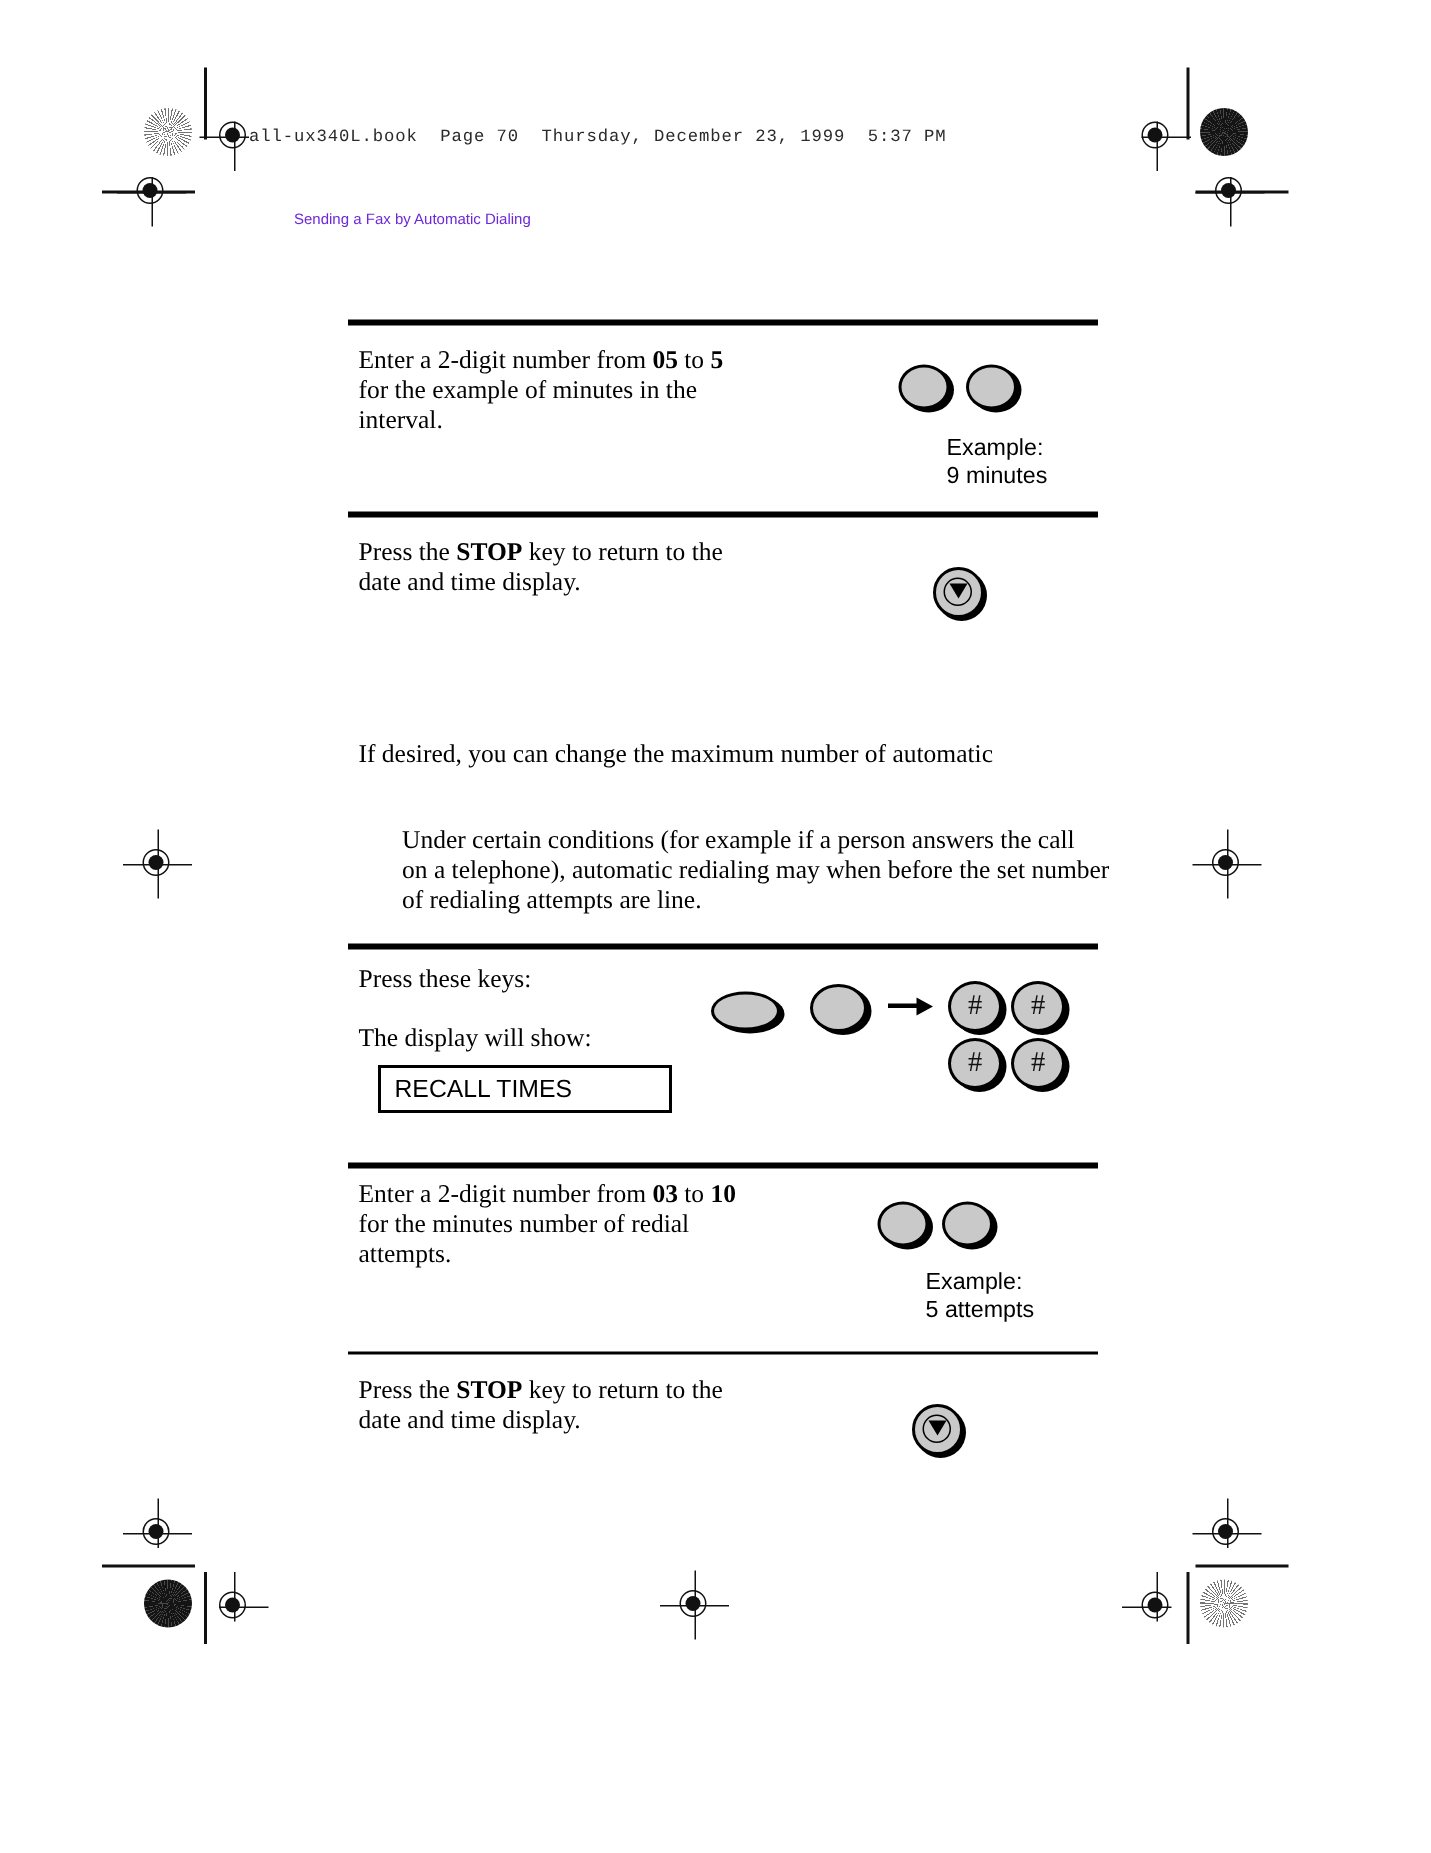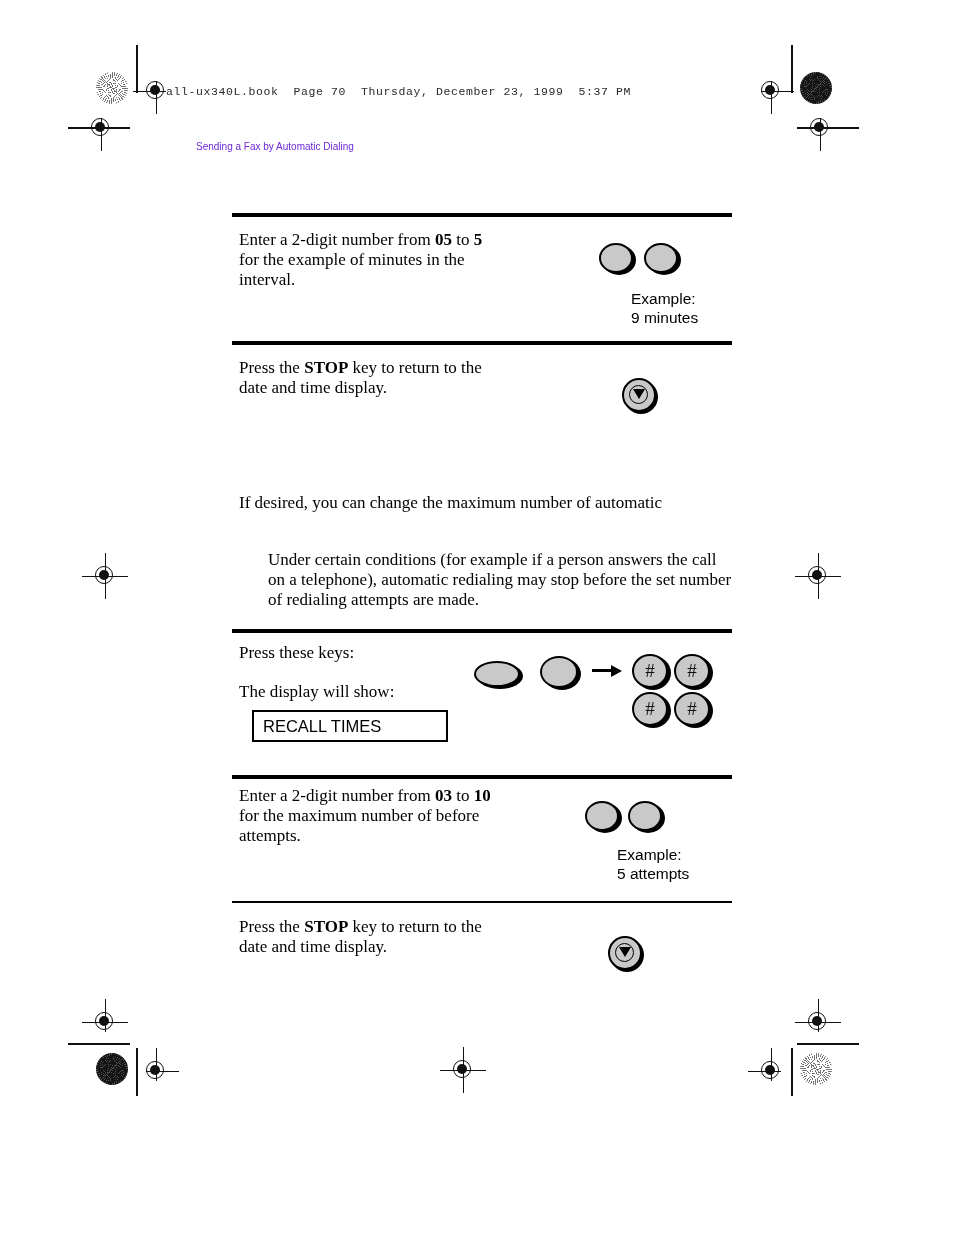--- a/index.html
+++ b/index.html
@@ -329,22 +329,22 @@
     <div class="tri"></div>
   </div>
 </div>
 
 <div class="body-text" style="left:239px; top:493px; width:490px;">
   <span>If desired, you can change the maximum number of automatic</span><br>
 </div>
 
 <div class="body-text" style="left:268px; top:550px; width:480px;">
   <span>Under certain conditions (for example if a person answers the call</span><br>
-  <span>on a telephone), automatic redialing may stop before the set number</span><br>
-  <span>of redialing attempts are made.</span>
+  <span>on a telephone), automatic redialing may when before the set number</span><br>
+  <span>of redialing attempts are line.</span>
 </div>
 
 <div class="rule" style="top:629px;"></div>
 
 <div class="body-text" style="left:239px; top:643px;">Press these keys:</div>
 
 <div class="body-text" style="left:239px; top:682px;">The display will show:</div>
 
 <div class="lcd" style="left:252px; top:710px; width:196px; height:32px;">
   <span>RECALL TIMES</span>
@@ -365,21 +365,21 @@
   <span class="key-hash">#</span>
 </div>
 <div class="key" style="left:674px; top:692px; width:36px; height:34px;">
   <span class="key-hash">#</span>
 </div>
 
 <div class="rule" style="top:775px;"></div>
 
 <div class="body-text" style="left:239px; top:786px; width:340px;">
   <span>Enter a 2-digit number from </span><b>03</b><span> to </span><b>10</b><br>
-  <span> for the maximum number of before</span><br>
+  <span> for the minutes number of redial</span><br>
   <span>attempts.</span>
 </div>
 
 <div class="key" style="left:585px; top:801px; width:34px; height:30px;"></div>
 <div class="key" style="left:628px; top:801px; width:34px; height:30px;"></div>
 
 <div class="example" style="left:617px; top:845px;">
   <div>Example:</div>
   <div>5 attempts</div>
 </div>

